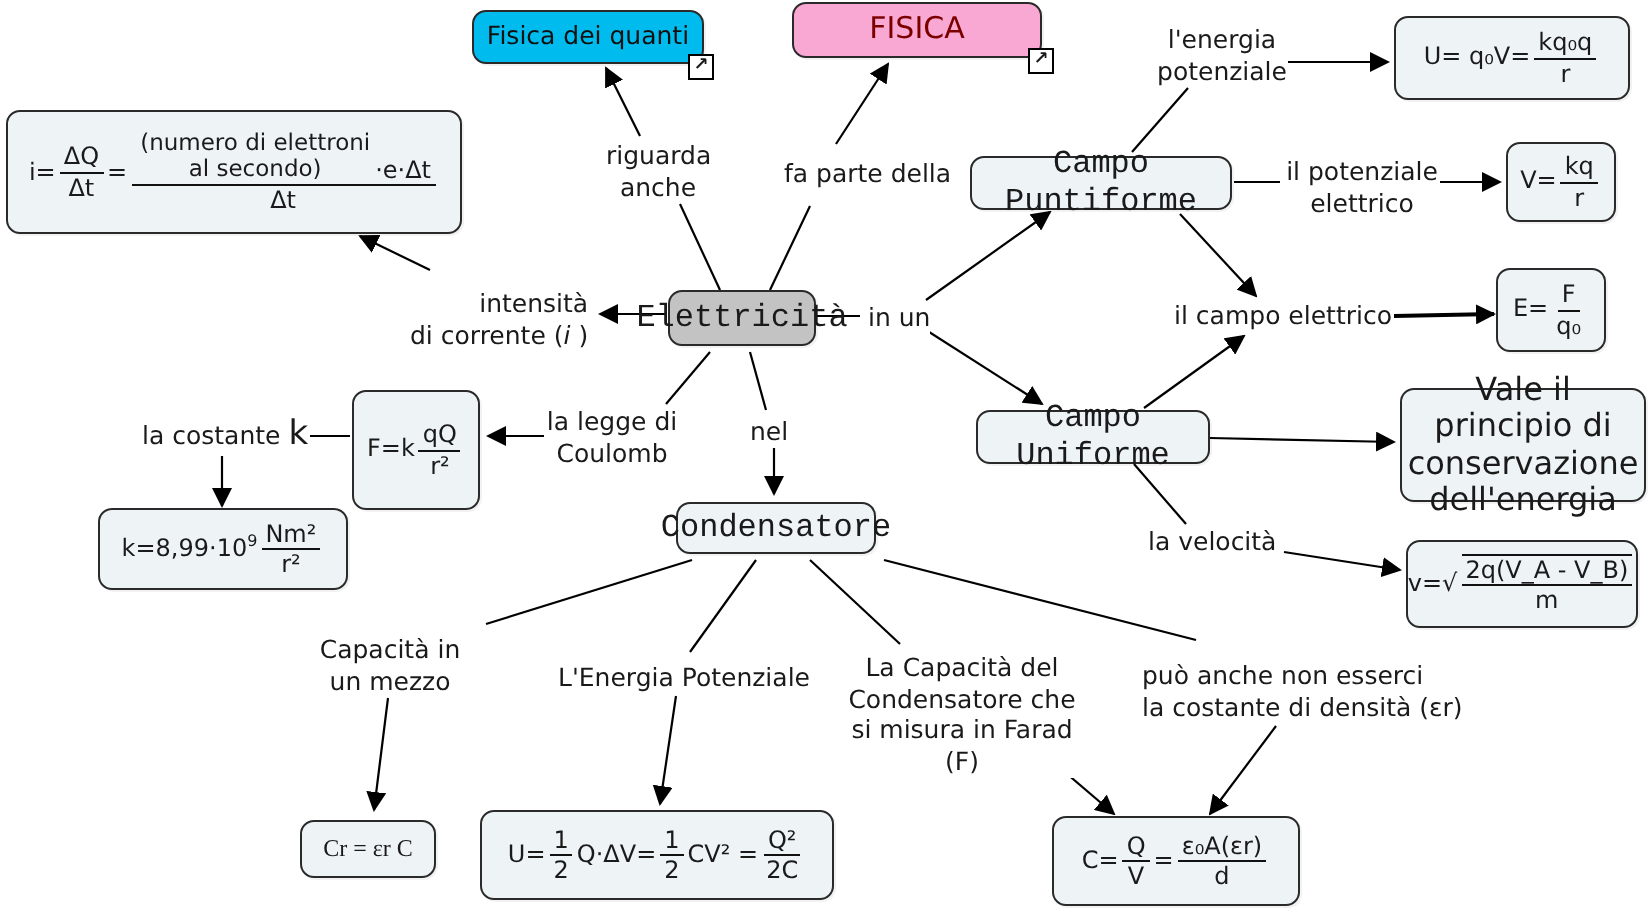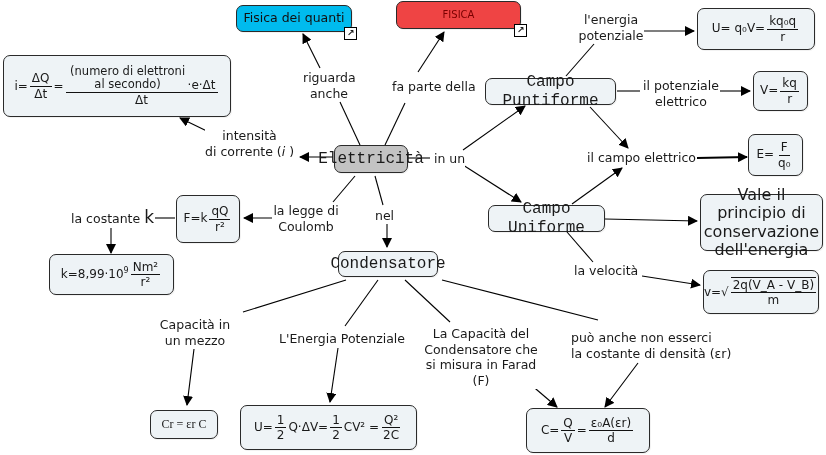--- a/index.html
+++ b/index.html
@@ -4,21 +4,21 @@
 <style>
   html, body { margin:0; padding:0; background:#ffffff; }
   body { width:826px; height:455px; position:relative; overflow:hidden;
          font-family:"DejaVu Sans", "Liberation Sans", sans-serif; color:#1a1a1a; }
   #links { position:absolute; left:0; top:0; width:826px; height:455px; }
   .node { position:absolute; box-sizing:border-box; border:1px solid #2a2a2a; border-radius:7px;
           background:#eef3f6; font-size:12px; display:flex; align-items:center; justify-content:center;
           text-align:center; line-height:1.15; box-shadow:1px 1px 0 rgba(0,0,0,0.05); }
   .node.concept { font-size:16px;font-family:Liberation Mono, monospace; }
   .node.gray { background:#c3c3c3; }
-  .node.red { background:#ef4444; color:#7a0000; font-size:10px; }
+  .node.red { background:#f9a8d4; color:#7a0000; font-size:15px; }
   .node.blue { background:#00bbee; color:#111; font-size:12.5px; }
   .lbl { position:absolute; font-size:12.5px; text-align:center; line-height:1.25; background:#fff;
          white-space:nowrap; }
   .ext { position:absolute; width:11px; height:11px; border:1px solid #000; background:#fff;
          font-size:9px; line-height:10px; text-align:center; font-weight:bold; }
   .frac { display:inline-flex; flex-direction:column; align-items:center; vertical-align:middle; margin:0 2px; }
   .frac .num { border-bottom:1px solid #111; padding:0 2px; line-height:1.2; }
   .frac .den { padding:0 2px; line-height:1.2; }
   sub, sup { font-size:8px; }
   .f { font-size:12px; white-space:nowrap; }
@@ -96,21 +96,21 @@
         <span class="den">Δt</span>
       </span>=<span class="frac">
         <span class="num" style="white-space:normal;"><span style="display:inline-block;width:120px;font-size:11.5px;">(<span>numero di elettroni al secondo</span>)</span><span>·e·Δt</span></span>
         <span class="den">Δt</span>
       </span>
   </span>
 </div>
 
 <div class="lbl" style="left:303px;top:70px;width:52px;white-space:normal;text-align:center;">riguarda anche</div>
 <div class="lbl" style="left:392px;top:79px;">fa parte della</div>
-<div class="lbl" style="left:205px;top:128px;">
+<div class="lbl" style="left:205px;top:144px;text-align:right;">
   <span>intensità</span><br>
   <span>di corrente (</span><i>i</i><span> )</span>
 </div>
 
 <div class="node gray concept" style="left:334px;top:145px;width:74px;height:28px;">
   <span>Elettricità</span>
 </div>
 <div class="lbl" style="left:434px;top:151px;">in un</div>
 
 <div class="node concept" style="left:485px;top:78px;width:131px;height:27px;">
@@ -148,21 +148,21 @@
 <div class="lbl" style="left:574px;top:263px;">la velocità</div>
 <div class="node" style="left:703px;top:270px;width:116px;height:44px;">
   <span class="f"><span>v=√</span><span class="frac" style="border-top:1px solid #111;">
         <span class="num">2q(V_A - V_B)</span>
         <span class="den">m</span>
       </span></span>
 </div>
 
 <div class="lbl" style="left:272px;top:203px;width:68px;white-space:normal;">la legge di Coulomb</div>
 <div class="lbl" style="left:375px;top:208px;">nel</div>
-<div class="node" style="left:176px;top:195px;width:64px;height:48px;">
+<div class="node" style="left:176px;top:195px;width:64px;height:60px;">
   <span class="f"><span>F=k</span><span class="frac">
         <span class="num">qQ</span>
         <span class="den">r²</span>
       </span></span>
 </div>
 <div class="lbl" style="left:71px;top:207px;">
   <span>la costante </span><span style="font-size:17px;">k</span>
 </div>
 <div class="node" style="left:49px;top:254px;width:125px;height:41px;">
   <span class="f"><span>k=8,99·10</span><sup>9</sup><span class="frac">

